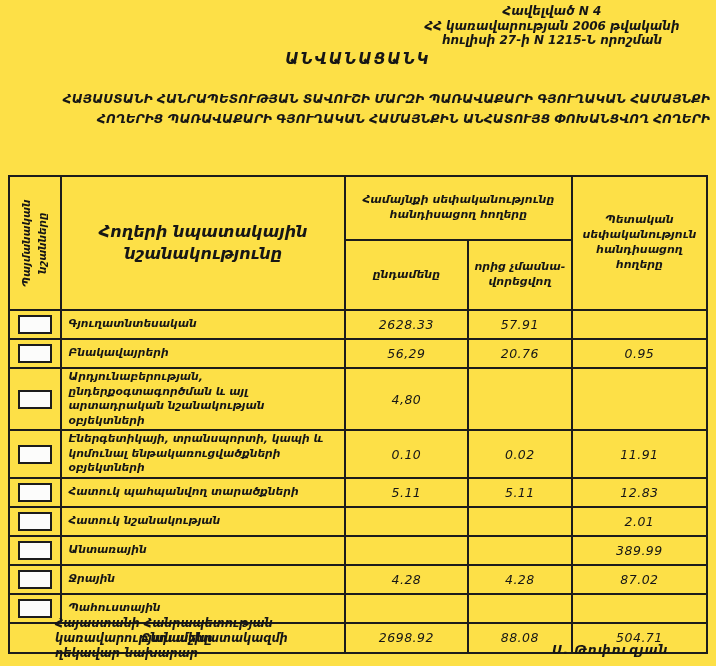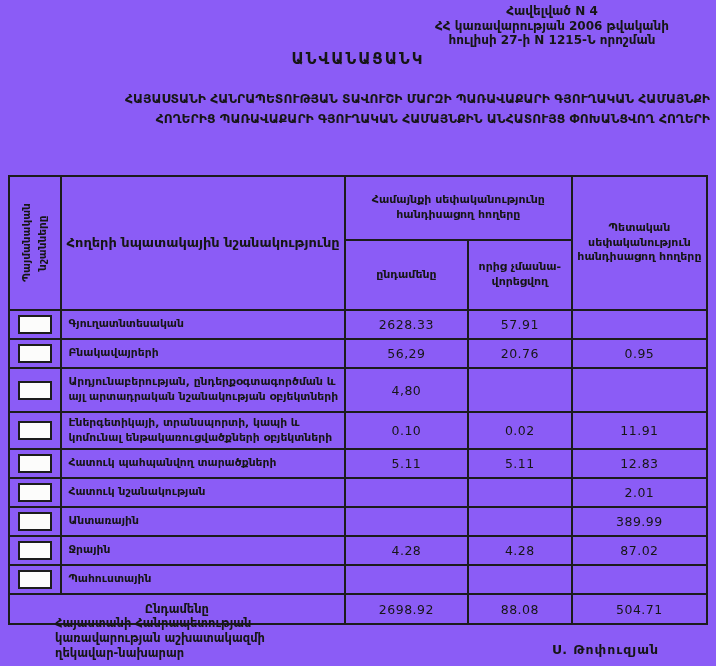--- a/index.html
+++ b/index.html
@@ -1,22 +1,23 @@
 <!DOCTYPE html>
 <html><head>
 <meta charset="utf-8">
 <style>
   html, body { margin: 0; padding: 0; background: #e8e8e8; }
   .page {
     position: relative;
     width: 716px; height: 666px;
-    background: #8b5cf6;
+    background: #fde047;
     font-family: "DejaVu Sans", sans-serif;
     color: #161616;
     overflow: hidden;
+    font-style: italic;
   }
   .appendix {
     position: absolute; top: 4px; right: 14px; width: 300px;
     text-align: center; font-size: 12px; font-weight: bold; line-height: 1.22;
   }
   .doc-title {
     position: absolute; top: 50px; left: 0; width: 716px;
     text-align: center; font-size: 15px; font-weight: bold; letter-spacing: 2px;
   }
   .doc-subtitle {
@@ -26,21 +27,21 @@
   .tbl-wrap { position: absolute; left: 8px; top: 175px; }
   table { border-collapse: collapse; table-layout: fixed; width: 700px; }
   th, td { border: 2px solid #1c1c1c; padding: 1px 4px; overflow: hidden; }
   th { font-weight: bold; font-size: 11px; line-height: 1.35; text-align: center; vertical-align: middle; }
   .th-sym { width: 48px; }
   .vert {
     writing-mode: vertical-rl; transform: rotate(180deg);
     white-space: pre-line; margin: 0 auto;
     font-size: 10.5px; line-height: 1.5; height: 118px;
   }
-  .th-purpose { width: 281px; font-size: 13px; }
+  .th-purpose { width: 281px; font-size: 16px; }
   .th-group { height: 60px; white-space: pre-line; }
   .th-sub { height: 66px; white-space: pre-line; font-weight: bold; }
   .th-state { width: 134px; white-space: pre-line; }
   td.sym { text-align: center; vertical-align: middle; }
   .box {
     width: 30px; height: 15px; margin: 0 auto;
     border: 2px solid #1c1c1c; background: #fcfcfb;
   }
   td.lbl {
     font-size: 10.8px; font-weight: bold; line-height: 1.35;

